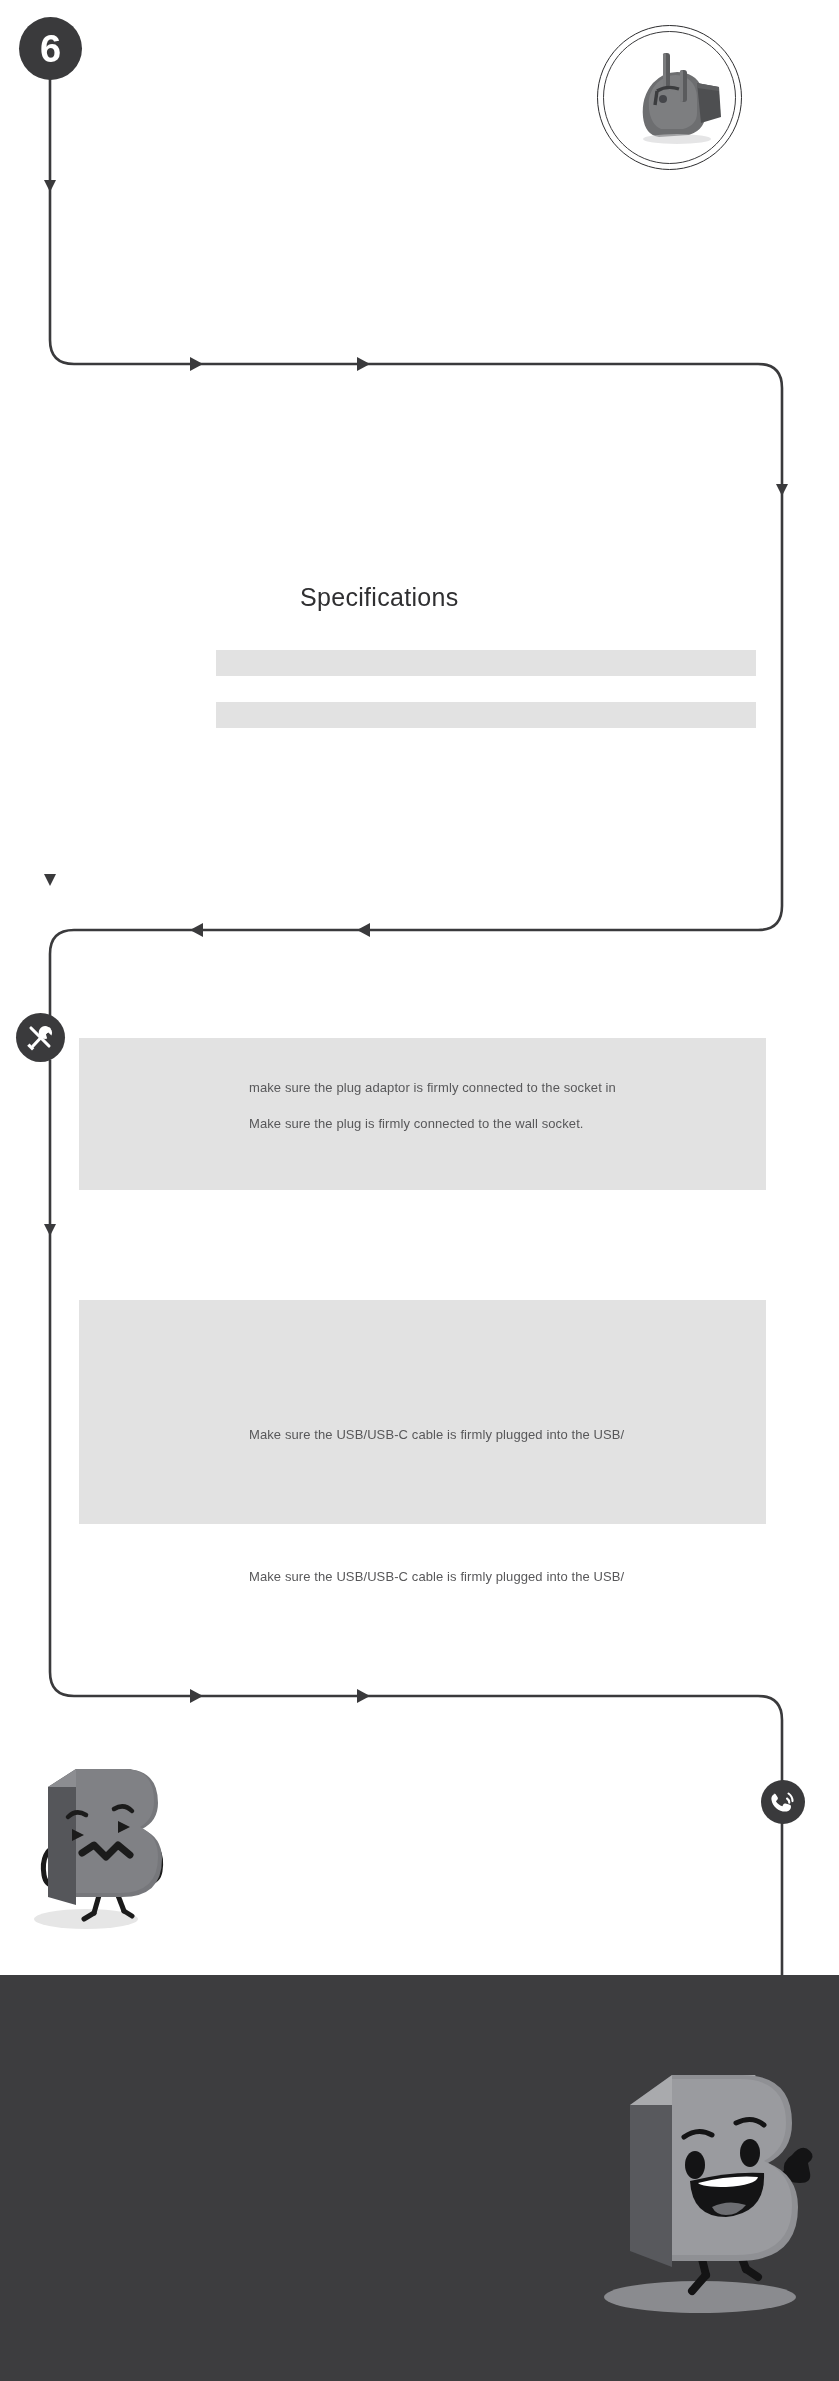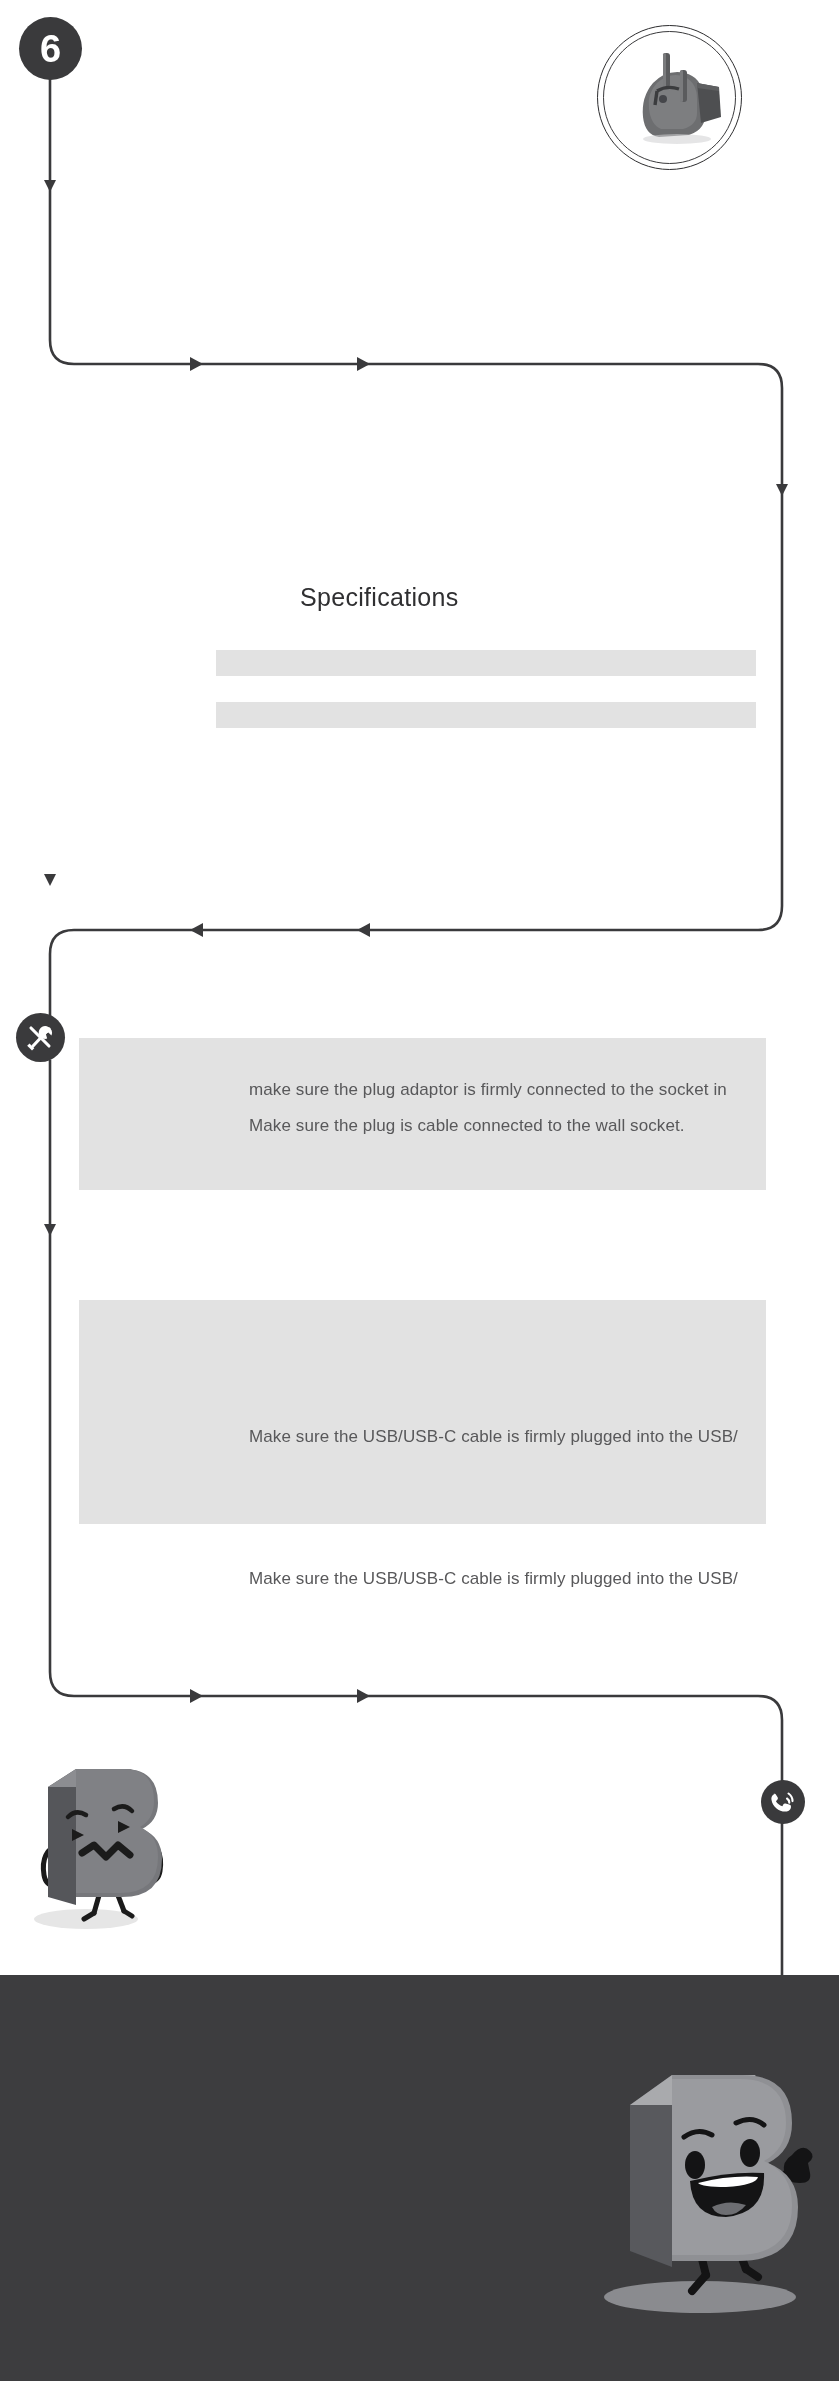--- a/index.html
+++ b/index.html
@@ -63,21 +63,21 @@
   }
   .phone-icon svg{position:absolute;left:0;top:0;}
 
   
   .ts-block{position:absolute;background:#e2e2e2;}
   .ts-block.block1{left:79px;top:1038px;width:687px;height:152px;}
   .ts-block.block2{left:79px;top:1300px;width:687px;height:224px;}
 
   .ts-line{
     position:absolute;
-    font-size:17px;color:#58585a;
+    font-size:13px;color:#58585a;
     font-family:"Liberation Sans", sans-serif;
     white-space:nowrap;
     letter-spacing:.1px;
   }
   .ts-line.l1{left:249px;top:1080px;}
   .ts-line.l2{left:249px;top:1116px;}
   .ts-line.l3{left:249px;top:1427px;}
   .ts-line.l4{left:249px;top:1569px;}
 
   
@@ -183,21 +183,21 @@
       <path d="M33.5,12.5 a6.4,6.4 0 1,0 4.8,10.6 l-3.6,-3.4 1.6,-2.4 4.2,1.0 a6.4,6.4 0 0,0 -7,-5.8 z" fill="#ffffff" transform="translate(-4,1) rotate(30 34 18)"></path>
 
       <path d="M13.5,30.5 l4.8,4.8 -2.3,2.3 -4.8,-4.8 z" fill="#ffffff"></path>
 
       <path d="M31.5,12.5 l4.0,4.0 -3.0,3.0 -4.0,-4.0 z" fill="#ffffff" opacity="0"></path>
     </svg>
   </div>
 
   <div class="ts-block block1"></div>
   <div class="ts-line l1">make sure the plug adaptor is firmly connected to the socket in</div>
-  <div class="ts-line l2">Make sure the plug is cable connected to the wall socket.</div>
+  <div class="ts-line l2">Make sure the plug is firmly connected to the wall socket.</div>
 
   <div class="ts-block block2"></div>
   <div class="ts-line l3">Make sure the USB/USB-C cable is firmly plugged into the USB/</div>
 
   <div class="ts-line l4">Make sure the USB/USB-C cable is firmly plugged into the USB/</div>
 
   <svg class="mascot-sad" viewBox="0 0 170 210">
     <ellipse cx="72" cy="194" rx="52" ry="10" fill="#e6e6e6"></ellipse>
 
     <g stroke="#1b1b1b" stroke-width="5" fill="none" stroke-linecap="round">

